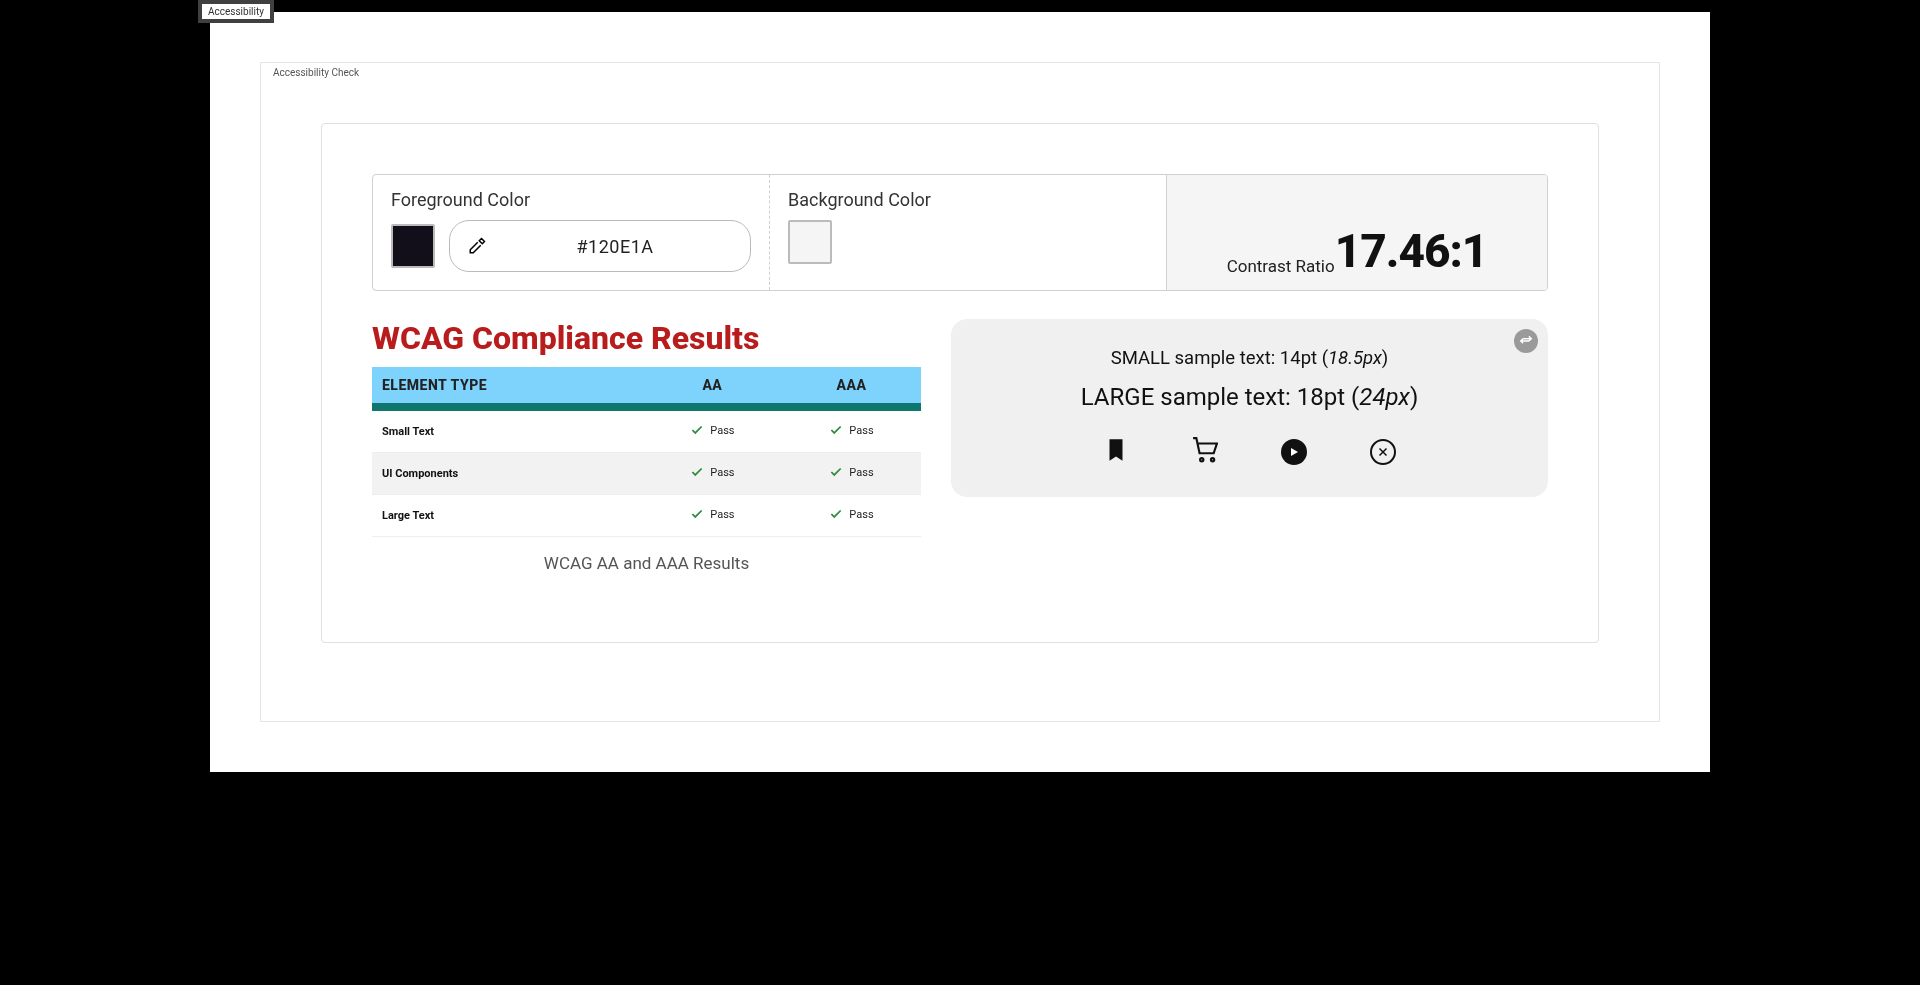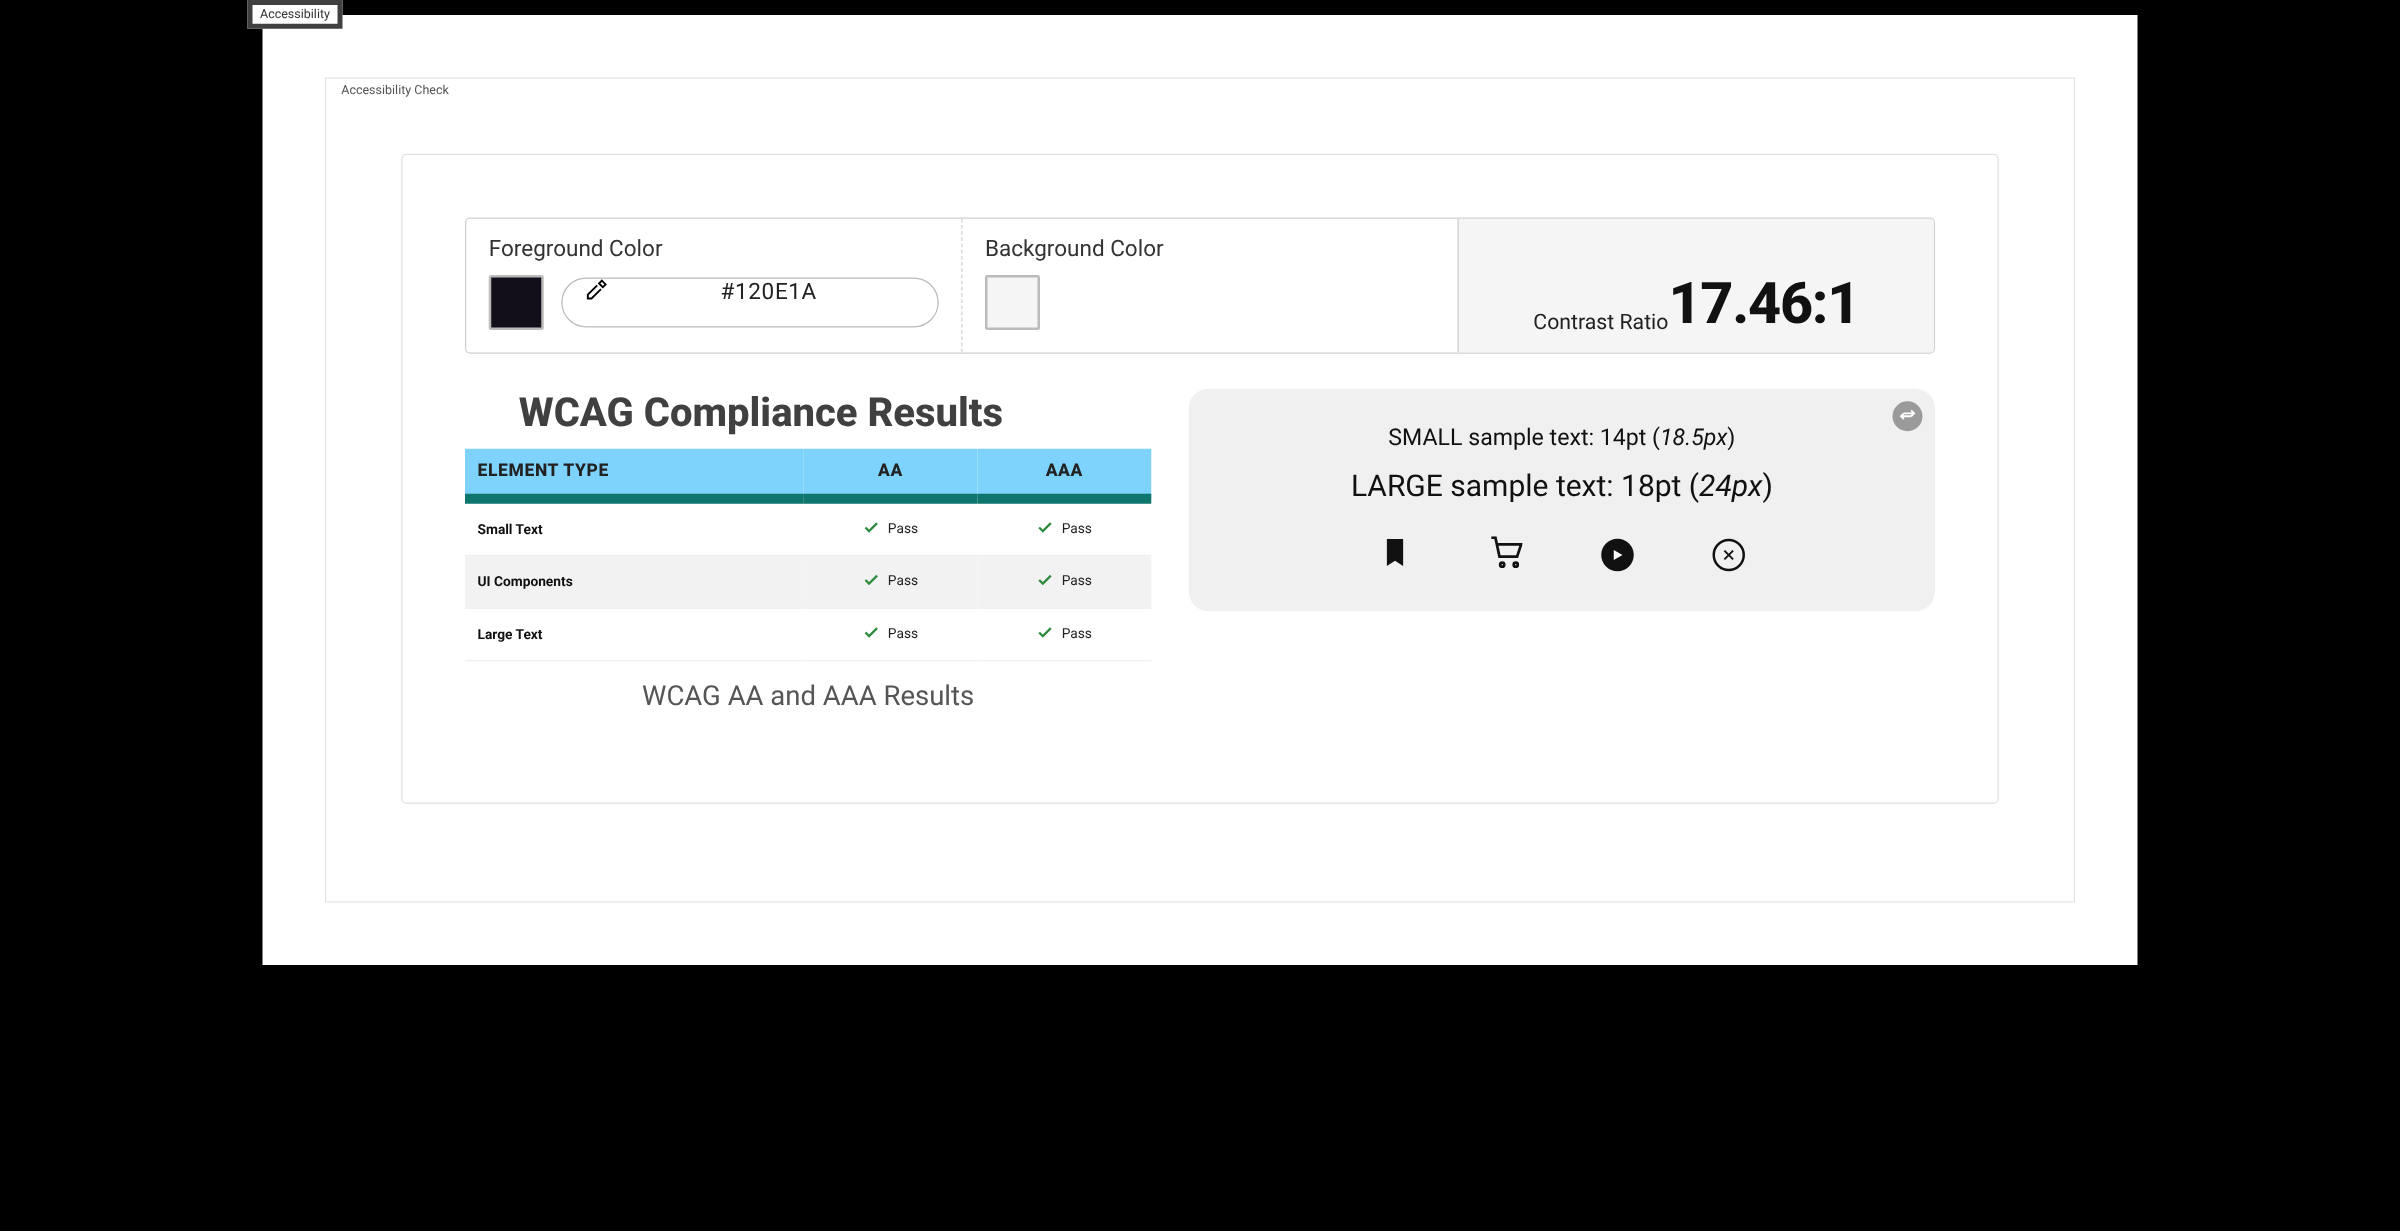--- a/index.html
+++ b/index.html
@@ -75,24 +75,25 @@
     gap: 14px;
   }
   .swatch {
     width: 44px;
     height: 44px;
     border: 2px solid #bbb;
     border-radius: 2px;
   }
   .hex-input {
     flex: 1;
-    height: 40px;
+    height: 52px;
     border: 1px solid #bbb;
     border-radius: 20px;
     display: flex;
+    align-items: center;
     padding: 0 18px;
     gap: 12px;
   }
   .dropper {
     width: 18px;
     height: 18px;
     flex-shrink: 0;
   }
   .hex-value {
     flex: 1;
@@ -125,23 +126,22 @@
   
   .results-area {
     display: flex;
     gap: 30px;
     align-items: flex-start;
   }
   .results-left { flex: 1; }
   .results-title {
     font-size: 32px;
     font-weight: 800;
-    color: #404040;
+    color: #b91c1c;
     margin-bottom: 10px;
-    margin-left: 43px;
   }
   table.wcag {
     width: 100%;
     border-collapse: collapse;
   }
   table.wcag thead th {
     background: #7dd3fc;
     font-size: 14px;
     font-weight: 800;
     letter-spacing: 0.5px;
@@ -172,21 +172,21 @@
     color: #222;
   }
   .check-icon {
     width: 14px;
     height: 14px;
     color: #2e8b3d;
   }
   .caption {
     text-align: center;
     color: #555;
-    font-size: 22px;
+    font-size: 17px;
     margin-top: 16px;
   }
   
   .sample-panel {
     flex: 1;
     background: #f0f0f0;
     border-radius: 16px;
     padding: 28px 24px 30px 24px;
     position: relative;
     text-align: center;

